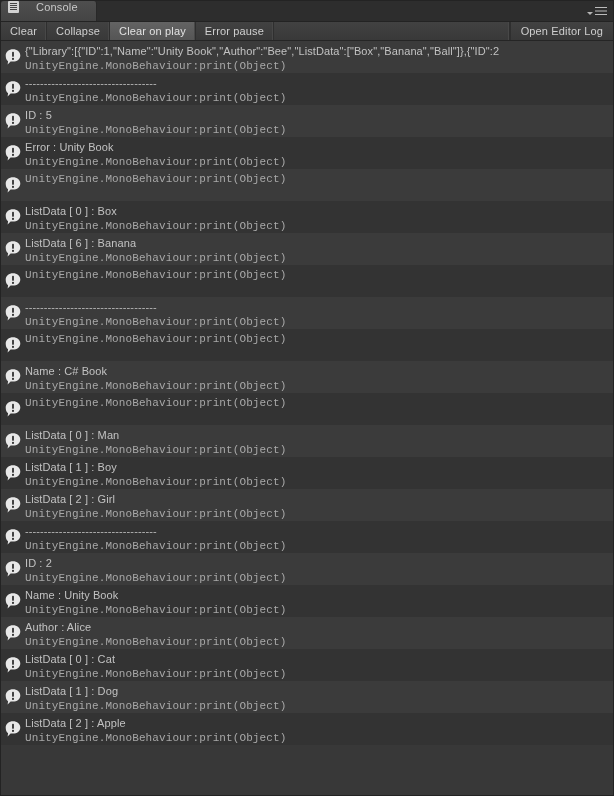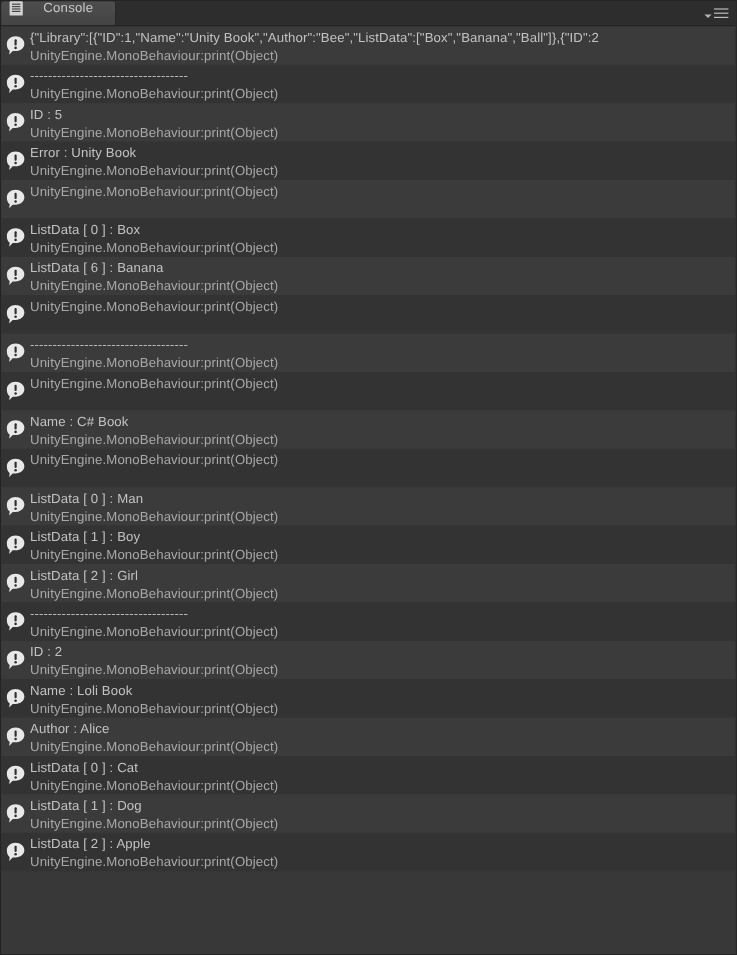--- a/index.html
+++ b/index.html
@@ -183,20 +183,21 @@
     overflow: hidden;
     letter-spacing: .1px;
   }
   .log-line2 {
     font-size: 11px;
     line-height: 15px;
     color: #a8a8a8;
     white-space: pre;
     overflow: hidden;
     letter-spacing: .1px;
+    font-family: Liberation Mono, monospace;
   }
   .sep-line {
     font-size: 11px;
     line-height: 15px;
     color: #b8b8b8;
     white-space: pre;
     letter-spacing: .1px;
   }
 </style>
 </head>
@@ -209,20 +210,28 @@
       <span class="console-icon"></span>
       <span class="tab-label">Console</span>
     </div>
     <div class="titlebar-spacer"></div>
     <div class="tb-menu">
       <span class="caret-down"></span>
       <span class="hamburger"></span>
     </div>
   </div>
 
+  <div class="toolbar">
+    <div class="tb-btn">Clear</div>
+    <div class="tb-btn">Collapse</div>
+    <div class="tb-btn on">Clear on play</div>
+    <div class="tb-btn">Error pause</div>
+    <div class="tb-fill"></div>
+    <div class="tb-btn right">Open Editor Log</div>
+  </div>
 
   <div class="loglist">
       <div class="logrow">
         <div class="log-icon"><svg viewBox="0 0 18 18" width="18" height="18" aria-hidden="true">
             <path d="M9 1.2 C13 1.2 16.3 3.9 16.3 7.4 C16.3 10.9 13 13.6 9 13.6 L6.6 13.6 L3.6 16.6 L4.1 13.3 C2.4 12.1 1.7 10.0 1.7 7.4 C1.7 3.9 5 1.2 9 1.2 Z" fill="#e8e8e8"></path>
             <rect x="8.1" y="3.7" width="1.8" height="5.2" rx="0.8" fill="#2f2f2f"></rect>
             <circle cx="9" cy="10.9" r="1.05" fill="#2f2f2f"></circle>
           </svg></div>
         <div class="log-text">
           <div class="log-line1">{"Library":[{"ID":1,"Name":"Unity Book","Author":"Bee","ListData":["Box","Banana","Ball"]},{"ID":2</div>
@@ -401,21 +410,21 @@
           <div class="log-line2">UnityEngine.MonoBehaviour:print(Object)</div>
         </div>
       </div>
       <div class="logrow alt">
         <div class="log-icon"><svg viewBox="0 0 18 18" width="18" height="18" aria-hidden="true">
             <path d="M9 1.2 C13 1.2 16.3 3.9 16.3 7.4 C16.3 10.9 13 13.6 9 13.6 L6.6 13.6 L3.6 16.6 L4.1 13.3 C2.4 12.1 1.7 10.0 1.7 7.4 C1.7 3.9 5 1.2 9 1.2 Z" fill="#e8e8e8"></path>
             <rect x="8.1" y="3.7" width="1.8" height="5.2" rx="0.8" fill="#2f2f2f"></rect>
             <circle cx="9" cy="10.9" r="1.05" fill="#2f2f2f"></circle>
           </svg></div>
         <div class="log-text">
-          <div class="log-line1">Name : Loli Book</div>
+          <div class="log-line1">Name : Unity Book</div>
           <div class="log-line2">UnityEngine.MonoBehaviour:print(Object)</div>
         </div>
       </div>
       <div class="logrow">
         <div class="log-icon"><svg viewBox="0 0 18 18" width="18" height="18" aria-hidden="true">
             <path d="M9 1.2 C13 1.2 16.3 3.9 16.3 7.4 C16.3 10.9 13 13.6 9 13.6 L6.6 13.6 L3.6 16.6 L4.1 13.3 C2.4 12.1 1.7 10.0 1.7 7.4 C1.7 3.9 5 1.2 9 1.2 Z" fill="#e8e8e8"></path>
             <rect x="8.1" y="3.7" width="1.8" height="5.2" rx="0.8" fill="#2f2f2f"></rect>
             <circle cx="9" cy="10.9" r="1.05" fill="#2f2f2f"></circle>
           </svg></div>
         <div class="log-text">

